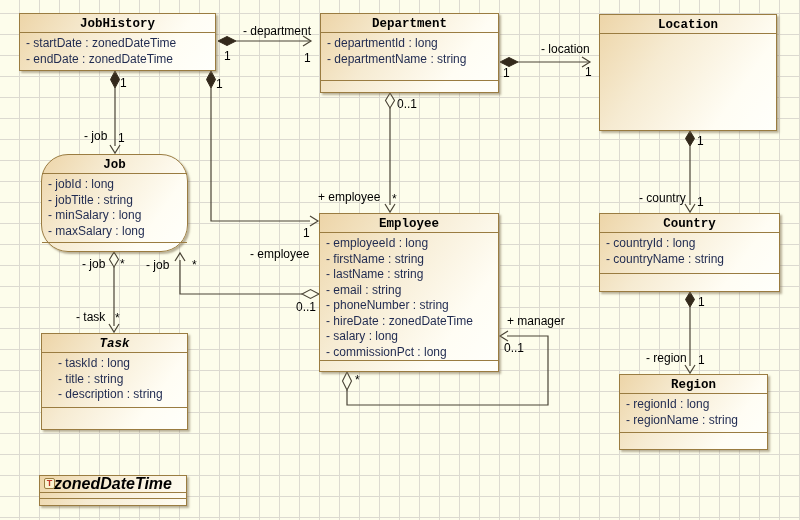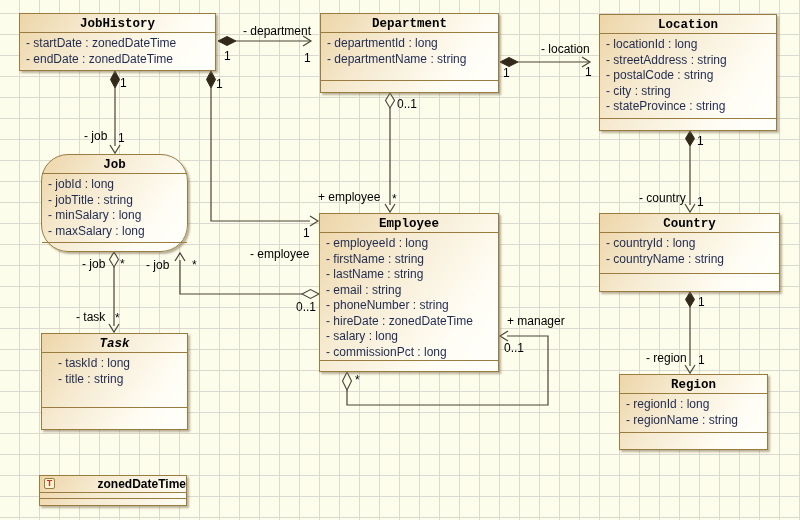--- a/index.html
+++ b/index.html
@@ -55,22 +55,22 @@
     position:relative;box-sizing:border-box;height:17px;
     border-bottom:1px solid #9a7c41;flex:0 0 auto;
   }
   .t-icon{
     position:absolute;left:4px;top:2px;width:11px;height:11px;
     box-sizing:border-box;border:1px solid #9a7c41;border-radius:2px;
     background:#fbf3d0;color:#c03a2b;font-size:9px;font-weight:bold;
     line-height:9px;text-align:center;display:block;
   }
   .enum-title{
-    display:block;text-align:right;font-weight:bold;font-size:12px;
-    line-height:16px;color:#000;
+    display:block;text-align:center;font-weight:bold;font-size:16px;
+    line-height:16px;color:#000;font-style:italic;
   }
   .enum-sec{box-sizing:border-box;height:6px;border-bottom:1px solid #9a7c41;flex:0 0 auto;}
   .enum-sec.last{border-bottom:none;flex:1 1 auto;}
 </style>
 </head>
 <body>
 
 <div class="canvas">
 
   <svg class="edges">
@@ -138,27 +138,20 @@
     <div class="uml-title">Department</div>
     <div class="uml-attrs" style="height:48px;">
       <div>- departmentId : long</div>
       <div>- departmentName : string</div>
     </div>
     <div class="uml-empty"></div>
   </div>
 
   <div class="uml-class" style="left:599px;top:14px;width:178px;height:117px;">
     <div class="uml-title">Location</div>
-    <div class="uml-attrs" style="height:85px;">
-      <div>- locationId : long</div>
-      <div>- streetAddress : string</div>
-      <div>- postalCode : string</div>
-      <div>- city : string</div>
-      <div>- stateProvince : string</div>
-    </div>
     <div class="uml-empty"></div>
   </div>
 
   <div class="uml-class" style="left:41px;top:154px;width:147px;height:98px;border-radius:27px;">
     <div class="uml-title">Job</div>
     <div class="uml-attrs" style="height:69px;">
       <div>- jobId : long</div>
       <div>- jobTitle : string</div>
       <div>- minSalary : long</div>
       <div>- maxSalary : long</div>
@@ -188,20 +181,21 @@
       <div>- countryName : string</div>
     </div>
     <div class="uml-empty"></div>
   </div>
 
   <div class="uml-class" style="left:41px;top:333px;width:147px;height:97px;">
     <div class="uml-title italic">Task</div>
     <div class="uml-attrs" style="height:55px;padding-left:16px;">
       <div>- taskId : long</div>
       <div>- title : string</div>
+      <div>- description : string</div>
     </div>
     <div class="uml-empty"></div>
   </div>
 
   <div class="uml-class" style="left:619px;top:374px;width:149px;height:76px;">
     <div class="uml-title">Region</div>
     <div class="uml-attrs" style="height:39px;">
       <div>- regionId : long</div>
       <div>- regionName : string</div>
     </div>

